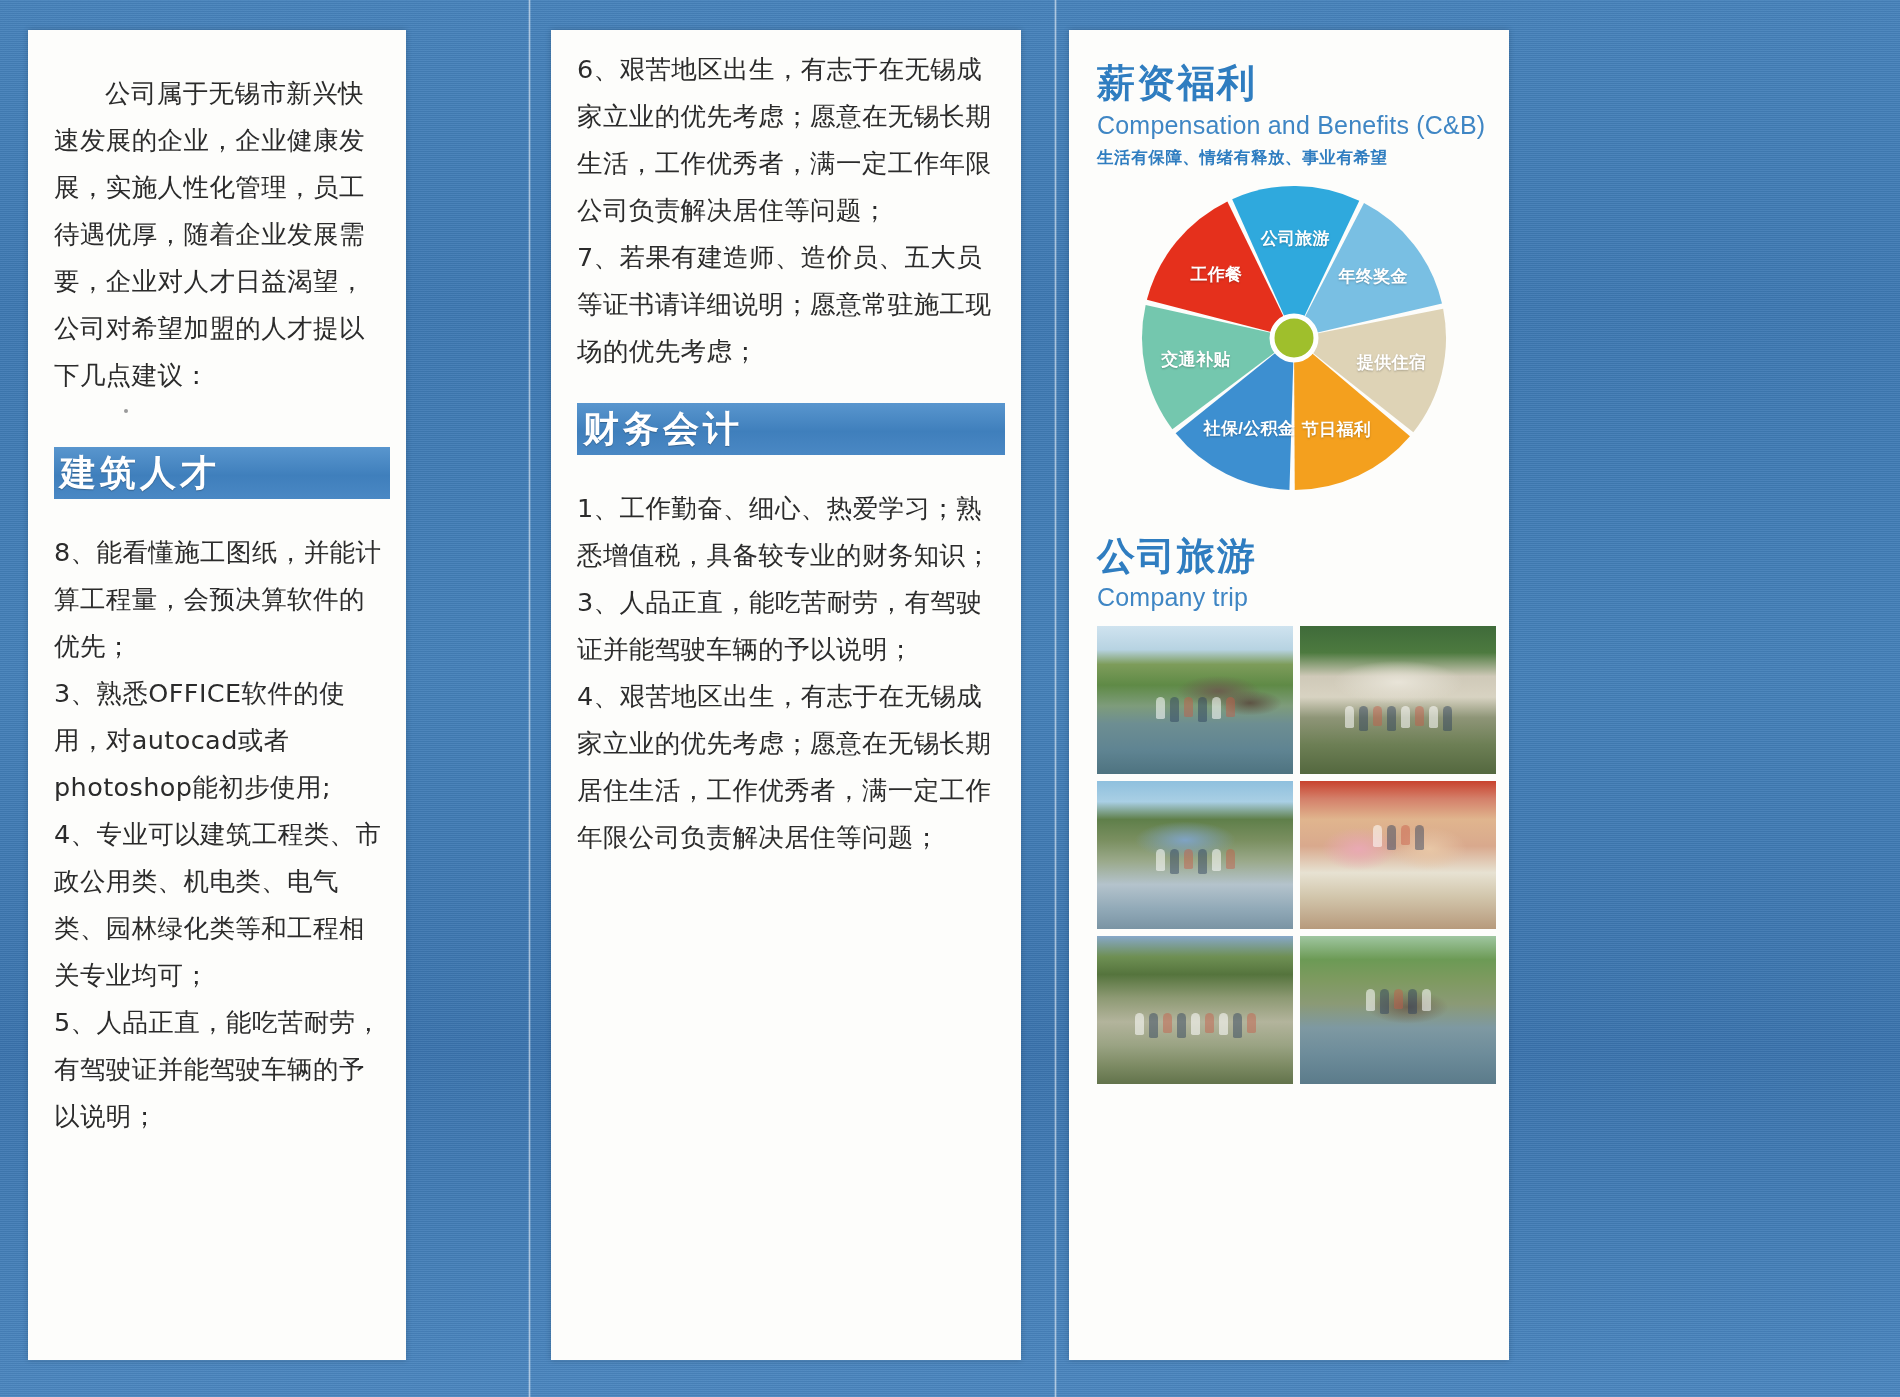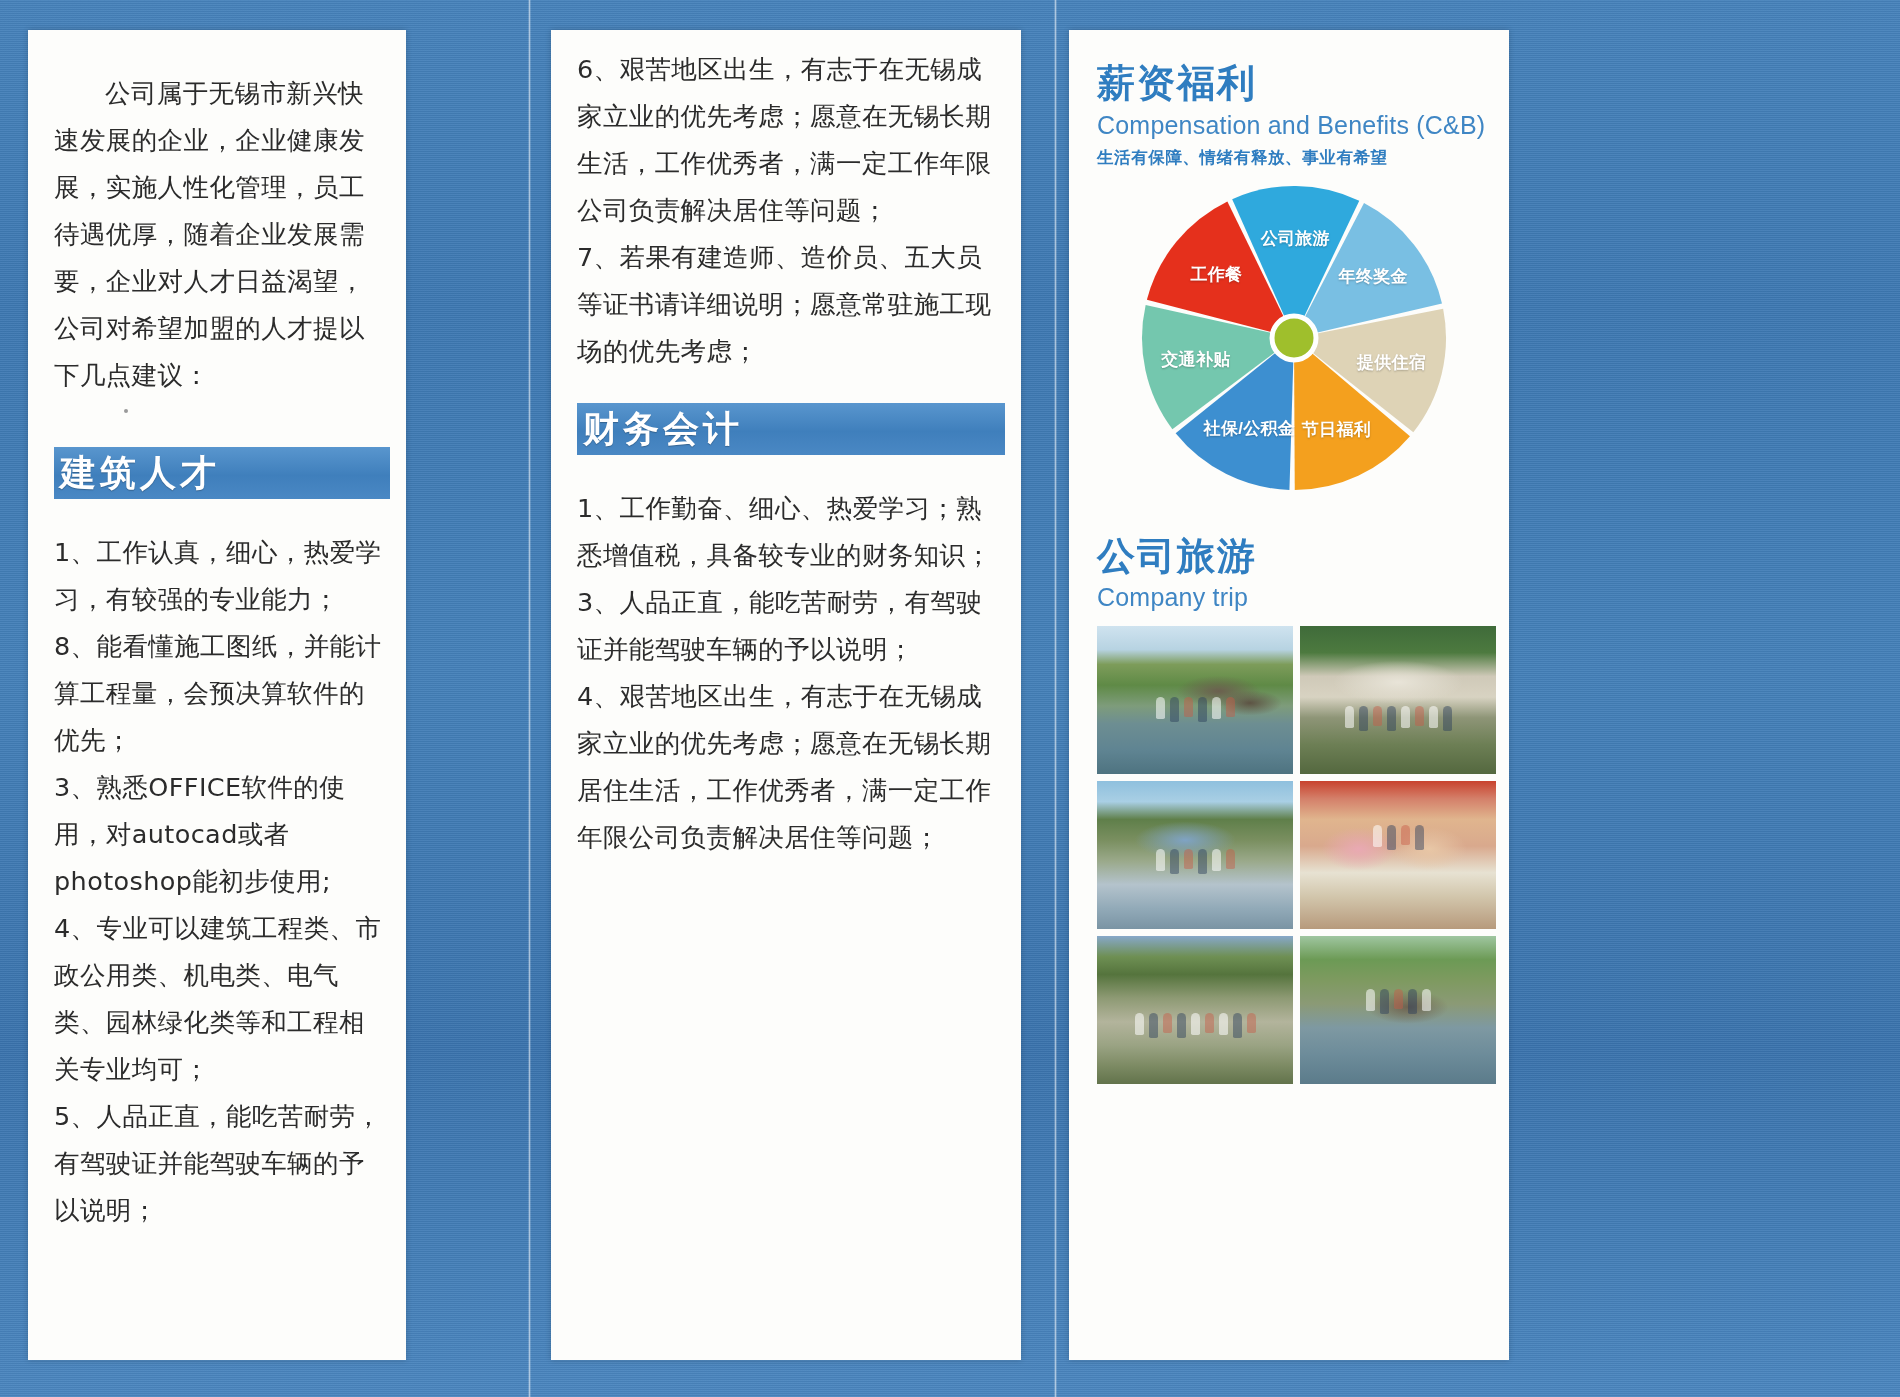--- a/index.html
+++ b/index.html
@@ -197,21 +197,20 @@
 
   <div class="panel" id="panel-1">
     <div class="body-text intro">公司属于无锡市新兴快速发展的企业，企业健康发展，实施人性化管理，员工待遇优厚，随着企业发展需要，企业对人才日益渴望，公司对希望加盟的人才提以下几点建议：</div>
     <div class="stray-dot"></div>
 
     <div class="section-bar">
       <span class="section-bar-title">建筑人才</span>
     </div>
 
     <div class="list-block">
-      <p class="body-text list-item">1、工作认真，细心，热爱学习，有较强的专业能力；</p>
       <p class="body-text list-item">8、能看懂施工图纸，并能计算工程量，会预决算软件的优先；</p>
       <p class="body-text list-item">3、熟悉OFFICE软件的使用，对autocad或者photoshop能初步使用;</p>
       <p class="body-text list-item">4、专业可以建筑工程类、市政公用类、机电类、电气类、园林绿化类等和工程相关专业均可；</p>
       <p class="body-text list-item">5、人品正直，能吃苦耐劳，有驾驶证并能驾驶车辆的予以说明；</p>
     </div>
   </div>
 
   <div class="panel" id="panel-2">
     <div class="list-block" style="padding-top:16px;">
       <p class="body-text list-item">6、艰苦地区出生，有志于在无锡成家立业的优先考虑；愿意在无锡长期生活，工作优秀者，满一定工作年限公司负责解决居住等问题；</p>

